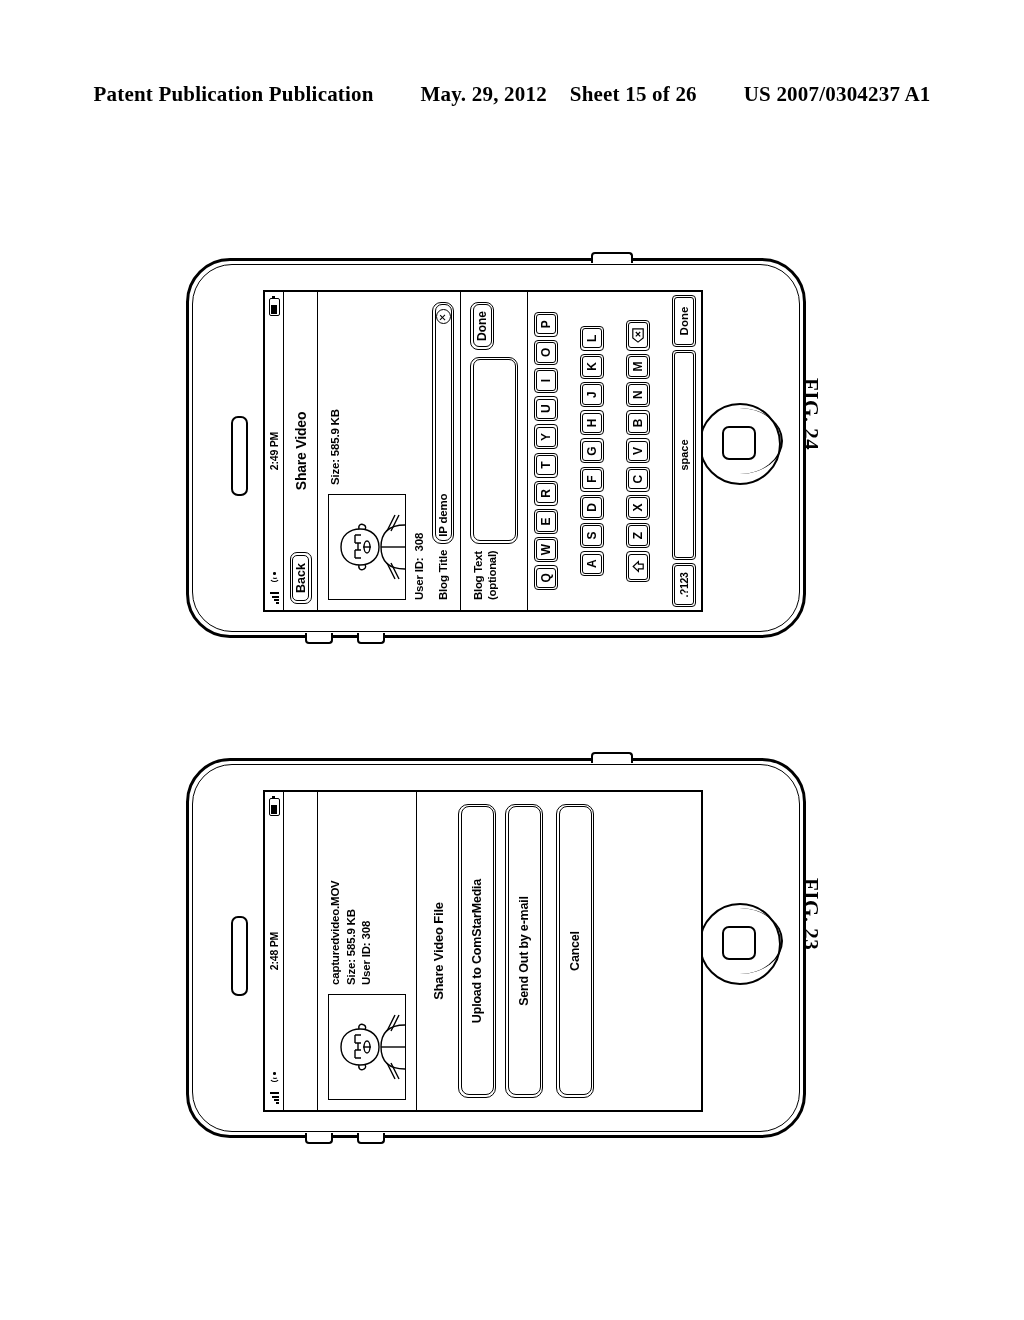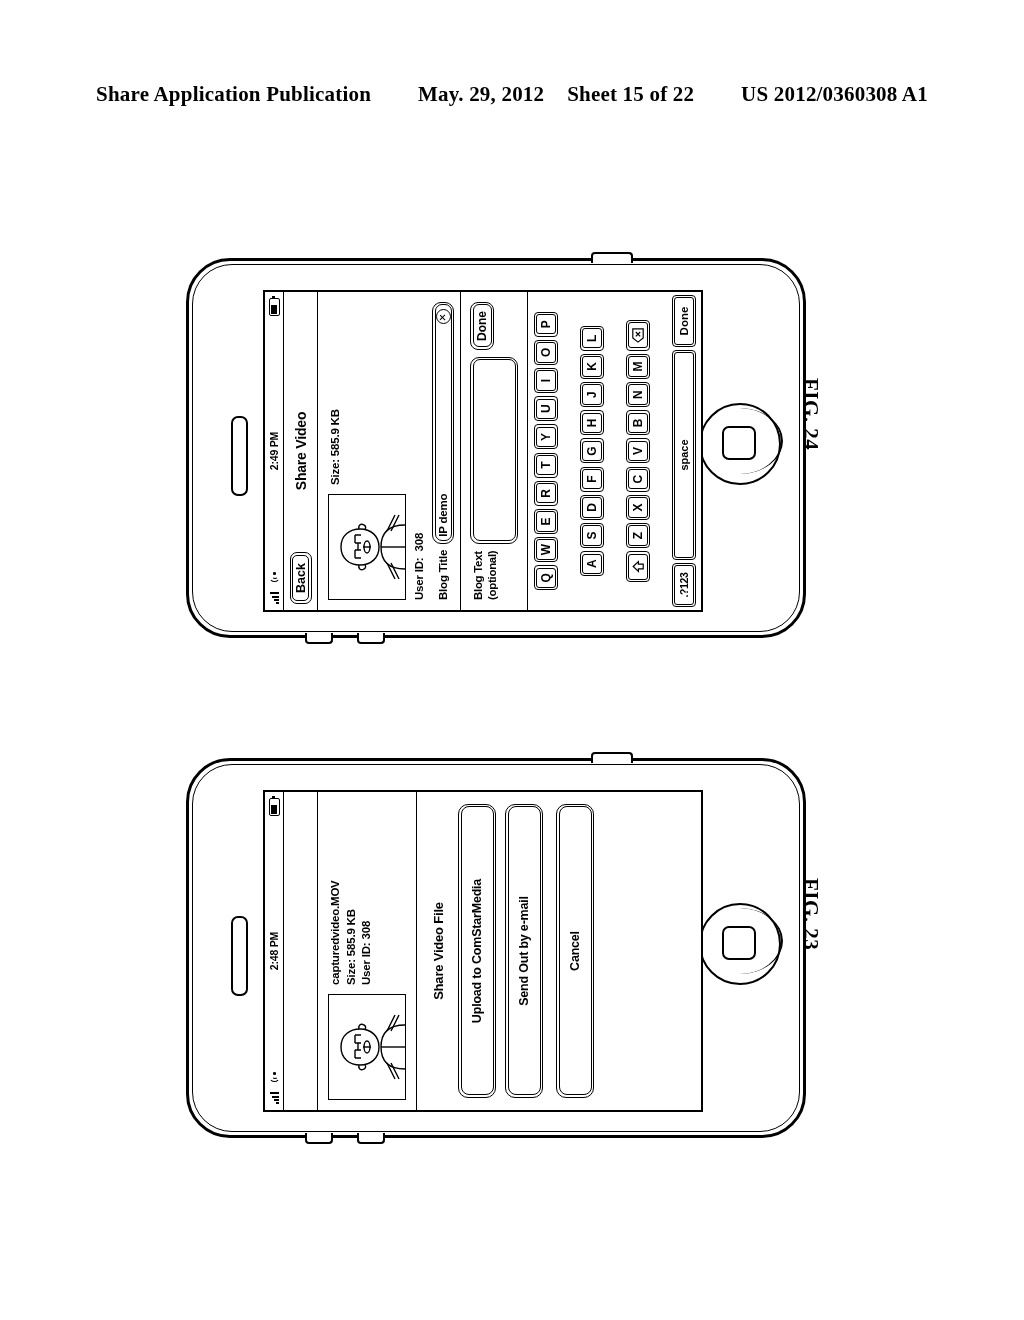--- a/index.html
+++ b/index.html
@@ -484,27 +484,27 @@
     left: 1.5px; top: 1.5px; right: 1.5px; bottom: 1.5px;
     border: 0.8px solid #000;
     border-radius: 8px;
   }
   .sheet-button.cancel { margin-top: 4px; }
 </style>
 </head>
 <body>
 
 <div class="page-header">
-  <span class="seg">Share Application Publication</span>
+  <span class="seg">Patent Publication Publication</span>
   <span class="gap-a"></span>
   <span class="seg">May. 29, 2012</span>
   <span class="gap-b"></span>
-  <span class="seg">Sheet 15 of 22</span>
+  <span class="seg">Sheet 15 of 26</span>
   <span class="gap-c"></span>
-  <span class="seg">US 2012/0360308 A1</span>
+  <span class="seg">US 2007/0304237 A1</span>
 </div>
 
 <div class="figure" id="figure-24">
 
   <div class="fig-caption">FIG. 24</div>
 
   <div class="phone">
     <div class="power-button"></div>
     <div class="bottom-button-a"></div>
     <div class="bottom-button-b"></div>

